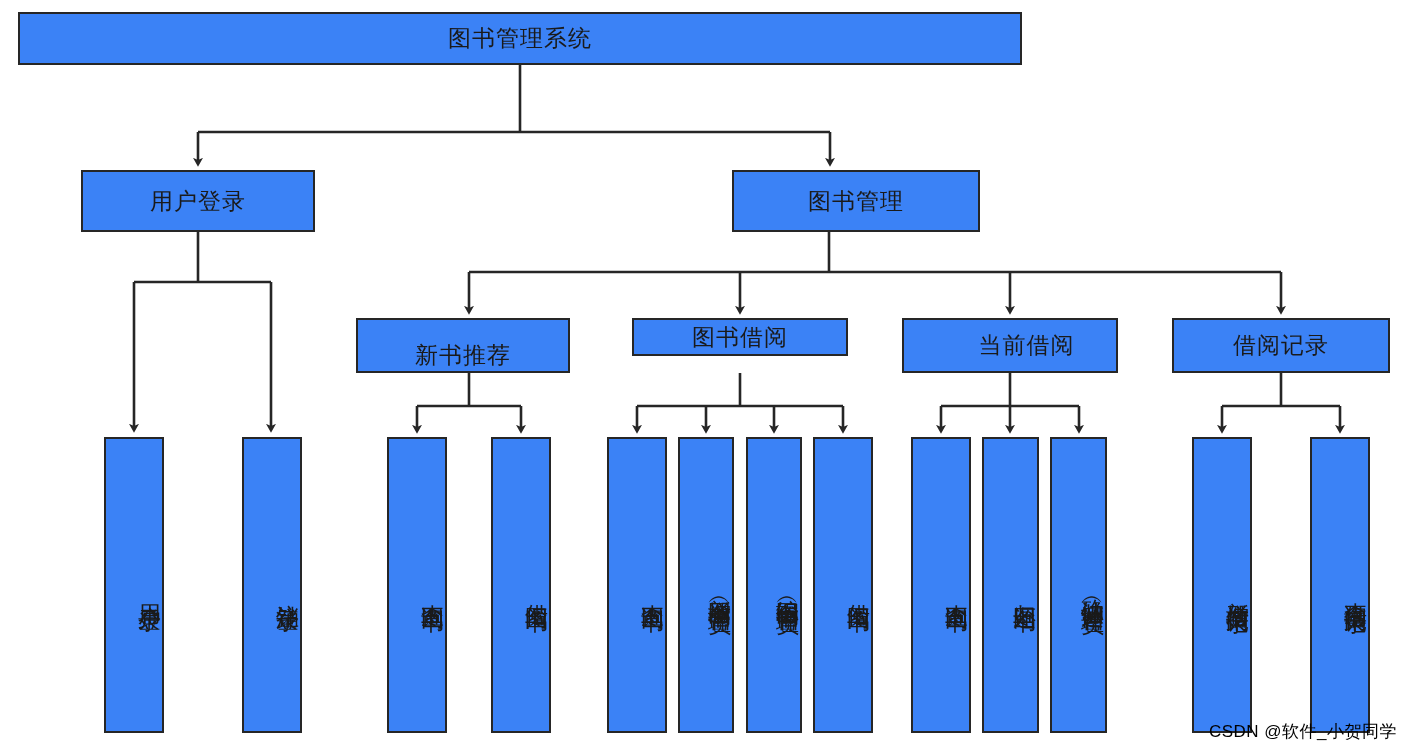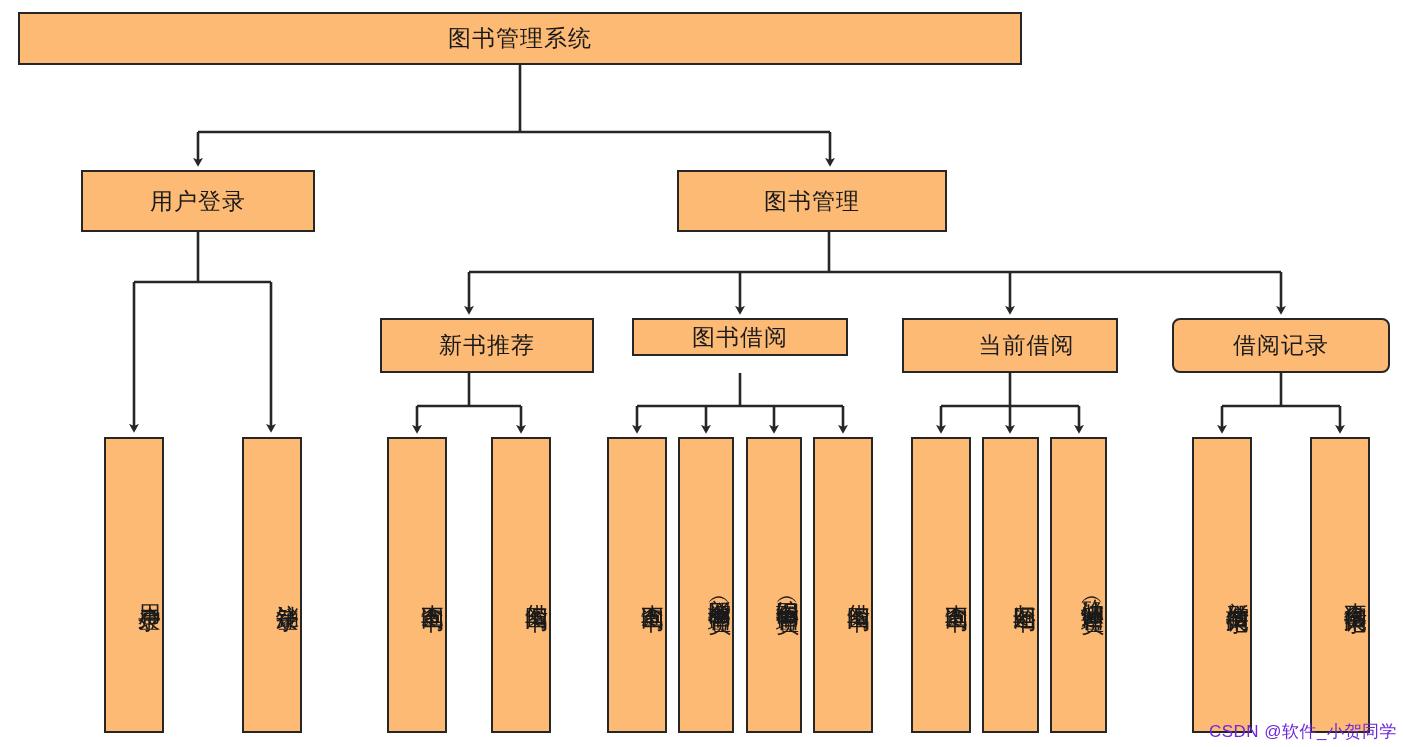--- a/index.html
+++ b/index.html
@@ -8,21 +8,21 @@
     background:#ffffff;
     font-family:"Liberation Sans","DejaVu Sans",sans-serif;
     overflow:hidden;
     position:relative;
   }
   #diagram{position:absolute;left:0;top:0;width:1405px;height:747px;}
   .node{
     position:absolute;
     box-sizing:border-box;
     border:2.5px solid #262626;
-    background:#fdba74;
+    background:#3b82f6;
     display:flex;
     align-items:center;
     justify-content:center;
     color:#1a1a1a;
   }
   .node.horiz{
     font-size:23px;
     letter-spacing:1px;
   }
   .node.vert{
@@ -40,21 +40,21 @@
     text-orientation:upright;
     display:block;
     white-space:pre-wrap;
   }
   #svg-links{position:absolute;left:0;top:0;width:1405px;height:747px;pointer-events:none;}
   #watermark{
     position:absolute;
     right:8px;
     bottom:4px;
     font-size:17px;
-    color:#6d28d9;
+    color:#000000;
     letter-spacing:0.5px;
     white-space:nowrap;
   }
 </style>
 </head>
 <body>
 
 <div id="diagram">
 
   <svg id="svg-links" viewBox="0 0 1405 747">
@@ -107,34 +107,34 @@
     </g>
   </svg>
 
   <div class="node horiz" style="left:18px;top:12px;width:1004px;height:53px;">
     <span>图书管理系统</span>
   </div>
 
   <div class="node horiz" style="left:81px;top:170px;width:234px;height:62px;">
     <span>用户登录</span>
   </div>
-  <div class="node horiz" style="left:677px;top:170px;width:270px;height:62px;">
+  <div class="node horiz" style="left:732px;top:170px;width:248px;height:62px;">
     <span>图书管理</span>
   </div>
 
-  <div class="node horiz" style="left:380px;top:318px;width:214px;height:55px;">
+  <div class="node horiz" style="left:356px;top:318px;width:214px;height:55px;align-items:flex-end;">
     <span>新书推荐</span>
   </div>
   <div class="node horiz" style="left:632px;top:318px;width:216px;height:38px;">
     <span>图书借阅</span>
   </div>
   <div class="node horiz" style="left:902px;top:318px;width:216px;height:55px;padding-left:33px;">
     <span>当前借阅</span>
   </div>
-  <div class="node horiz" style="left:1172px;top:318px;width:218px;height:55px;border-radius:8px;">
+  <div class="node horiz" style="left:1172px;top:318px;width:218px;height:55px;">
     <span>借阅记录</span>
   </div>
 
   <div class="node vert" style="left:104px;top:437px;width:60px;height:296px;">
     <span>用户登录</span>
   </div>
   <div class="node vert" style="left:242px;top:437px;width:60px;height:296px;">
     <span>注销登录</span>
   </div>
 

